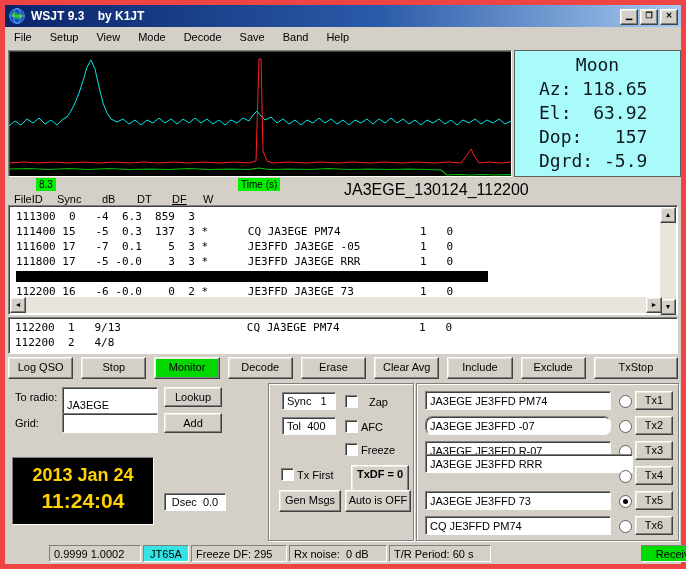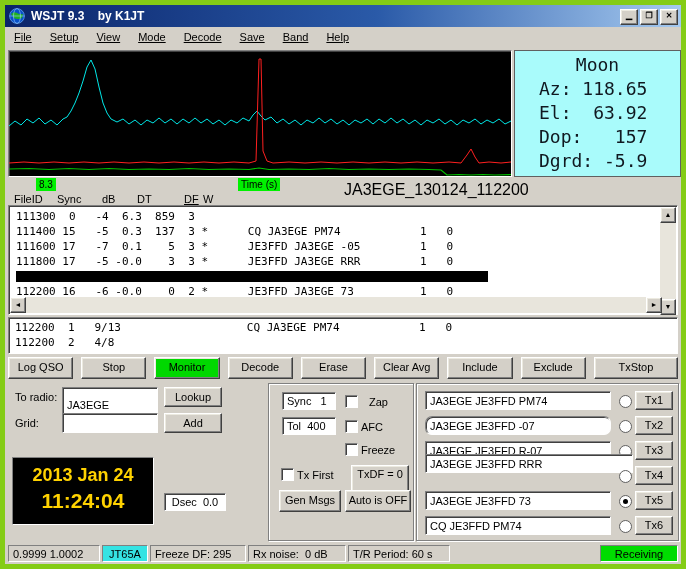--- a/index.html
+++ b/index.html
@@ -1,30 +1,30 @@
 <!DOCTYPE html>
 <html><head>
 <meta charset="utf-8">
 <style>
   html,body{margin:0;padding:0;background:#888;}
-  .win{position:relative;width:686px;height:569px;background:#84cc16;font-family:"Liberation Sans",sans-serif;font-size:11px;color:#000;}
+  .win{position:relative;width:686px;height:569px;background:#ef4444;font-family:"Liberation Sans",sans-serif;font-size:11px;color:#000;}
   .content{position:absolute;left:5px;top:5px;width:676px;height:559px;background:#D4D0C8;}
   
   .up{background:#D4D0C8;border:1px solid;border-color:#FFFFFF #404040 #404040 #FFFFFF;box-shadow:inset -1px -1px 0 #808080, inset 1px 1px 0 #ECEAE0;}
   .down{border:1px solid;border-color:#808080 #FFFFFF #FFFFFF #808080;box-shadow:inset 1px 1px 0 #404040;}
   .etched{border:1px solid #808080;box-shadow:1px 1px 0 #FFF, inset 1px 1px 0 #FFF;}
   
   .titlebar{position:absolute;left:0;top:0;width:676px;height:22px;background:linear-gradient(to right,#0A246A,#2A5AA8 55%,#A6CAF0);display:flex;align-items:center;}
   .title-text{color:#FFF;font-weight:bold;font-size:12px;margin-left:6px;white-space:pre;}
   .globe{margin-left:4px;width:16px;height:16px;}
   .tb-btns{position:absolute;right:3px;top:4px;display:flex;gap:2px;}
   .tb-btn{width:16px;height:14px;font-size:8px;line-height:12px;text-align:center;font-weight:bold;cursor:pointer;}
   
   .menubar{position:absolute;left:0;top:22px;width:676px;height:20px;display:flex;align-items:center;background:#D4D0C8;}
-  .menu-item{padding:0 9px;line-height:20px;cursor:pointer;text-decoration:underline;}
+  .menu-item{padding:0 9px;line-height:20px;cursor:pointer;}
   
   .spectrum{position:absolute;left:3px;top:45px;width:504px;height:127px;background:#000;box-sizing:border-box;}
   .spectrum svg{display:block;width:100%;height:100%;}
   .moon{position:absolute;left:509px;top:45px;width:167px;height:127px;background:#A9FBFB;border:1px solid #606060;box-sizing:border-box;font-family:"DejaVu Sans Mono",monospace;color:#101820;}
   .moon-title{text-align:center;font-size:18px;line-height:24px;padding-top:2px;}
   .moon-line{font-size:18px;line-height:24px;padding-left:24px;white-space:pre;}
   .glabel{position:absolute;background:#00F000;color:#000;font-size:10px;padding:1px 3px;line-height:11px;}
   .filelabel{position:absolute;left:339px;top:176px;font-size:16px;}
   
   .hdr span{position:absolute;top:188px;font-size:11px;}
@@ -49,21 +49,21 @@
   .clock{position:absolute;left:7px;top:452px;width:142px;height:68px;background:#000;border:1px solid;border-color:#808080 #FFF #FFF #808080;box-sizing:border-box;text-align:center;color:#FFD200;}
   .clock-date{font-size:18px;font-weight:bold;margin-top:7px;}
   .clock-time{font-size:21px;font-weight:bold;margin-top:3px;}
   .group{position:absolute;box-sizing:border-box;}
   .checkbox{position:absolute;width:11px;height:11px;background:#FFF;border:1px solid;border-color:#808080 #FFF #FFF #808080;box-shadow:inset 1px 1px 0 #404040;cursor:pointer;}
   .radio{position:absolute;width:11px;height:11px;border-radius:50%;background:#FFF;border:1px solid #606060;cursor:pointer;}
   .radio.on::after{content:"";position:absolute;left:3px;top:3px;width:5px;height:5px;border-radius:50%;background:#000;}
   .fieldbox{position:absolute;background:#FFF;border:1px solid;border-color:#808080 #FFF #FFF #808080;box-shadow:inset 1px 1px 0 #404040;box-sizing:border-box;font-size:11px;padding:2px 4px;white-space:pre;}
   
   .statusbar{position:absolute;left:3px;top:540px;width:670px;height:17px;}
-  .sseg{position:absolute;top:0;height:17px;box-sizing:border-box;border:1px solid;border-color:#808080 #FFF #FFF #808080;padding:2px 4px;white-space:pre;font-size:11px;}
+  .sseg{position:absolute;top:0;height:17px;box-sizing:border-box;border:1px solid;border-color:#808080 #FFF #FFF #808080;padding:2px 4px;white-space:pre;font-size:11px;margin-left:41px;}
   .sseg.cyan{background:#35E3E3;}
   .sseg.green{background:#00DC00;}
 </style>
 </head>
 <body>
 
 <div class="win">
 <div class="content">
 
   <div class="titlebar">
@@ -111,21 +111,21 @@
 
   <span class="glabel" style="left:31px;top:173px;">8.3</span>
   <span class="glabel" style="left:233px;top:173px;">Time (s)</span>
   <span class="filelabel">JA3EGE_130124_112200</span>
 
   <div class="hdr">
     <span style="left:9px;">FileID</span>
     <span style="left:52px;">Sync</span>
     <span style="left:97px;">dB</span>
     <span style="left:132px;">DT</span>
-    <span style="left:179px;text-decoration:underline;">DF</span>
+    <span style="left:167px;text-decoration:underline;">DF</span>
     <span style="left:198px;">W</span>
   </div>
 
   <div class="area1 down">
     <div class="a1text">
       <div class="dline">111300  0   -4  6.3  859  3</div>
       <div class="dline">111400 15   -5  0.3  137  3 *      CQ JA3EGE PM74            1   0</div>
       <div class="dline">111600 17   -7  0.1    5  3 *      JE3FFD JA3EGE -05         1   0</div>
       <div class="dline">111800 17   -5 -0.0    3  3 *      JE3FFD JA3EGE RRR         1   0</div>
       <div class="blackbar"></div>
@@ -179,21 +179,21 @@
 
     <div class="fieldbox" style="left:13px;top:33px;width:54px;height:18px;">Tol  400</div>
     <span class="checkbox" style="left:76px;top:36px;"></span>
     <span class="lbl" style="left:92px;top:37px;">AFC</span>
 
     <span class="checkbox" style="left:76px;top:59px;"></span>
     <span class="lbl" style="left:92px;top:60px;">Freeze</span>
 
     <span class="checkbox" style="left:12px;top:84px;"></span>
     <span class="lbl" style="left:28px;top:85px;">Tx First</span>
-    <div class="btn up" style="position:absolute;left:82px;top:81px;width:58px;height:34px;line-height:16px;">TxDF = 0</div>
+    <div class="btn up" style="position:absolute;left:82px;top:81px;width:58px;height:34px;line-height:16px;font-weight:bold;">TxDF = 0</div>
 
     <div class="btn up" style="position:absolute;left:10px;top:106px;width:62px;height:22px;">Gen Msgs</div>
     <div class="btn up" style="position:absolute;left:76px;top:106px;width:66px;height:22px;">Auto is OFF</div>
   </div>
 
   <div class="group etched" style="left:411px;top:378px;width:263px;height:158px;">
     <input class="field" style="left: 8px; top: 7px; width: 186px; height: 19px;" value="JA3EGE JE3FFD PM74">
     <span class="radio" style="left:202px;top:11px;"></span>
     <div class="btn up" style="position:absolute;left:218px;top:7px;width:38px;height:19px;line-height:16px;">Tx1</div>
 

